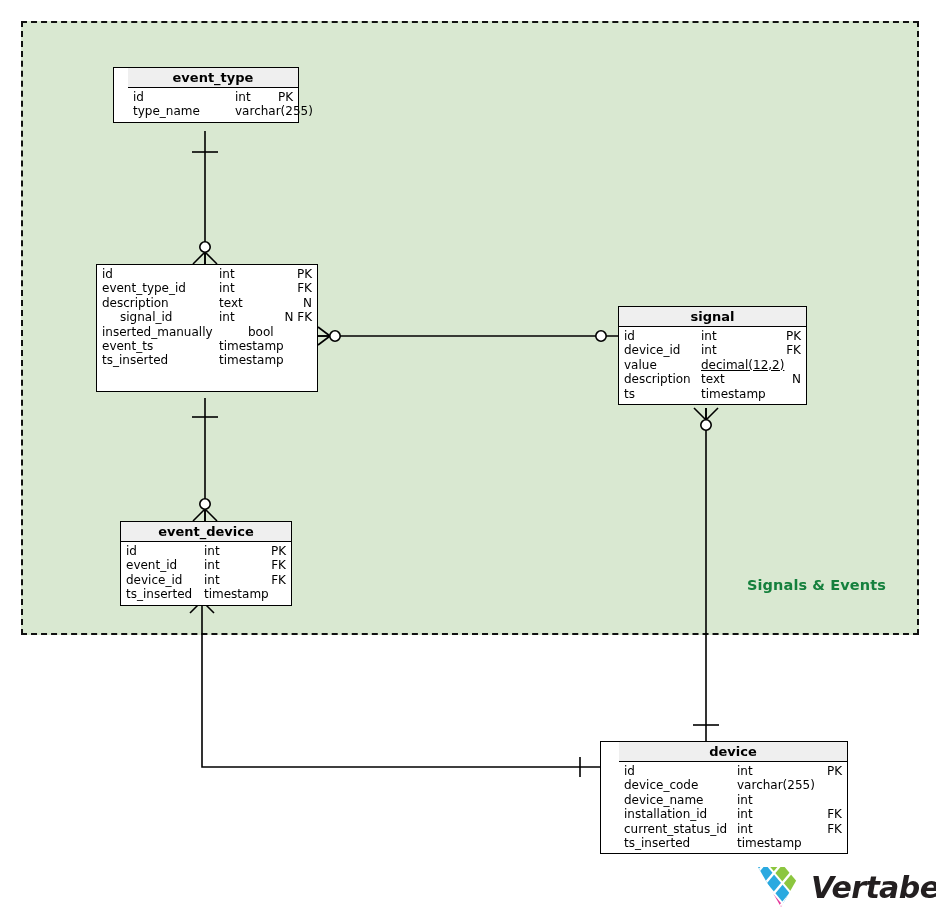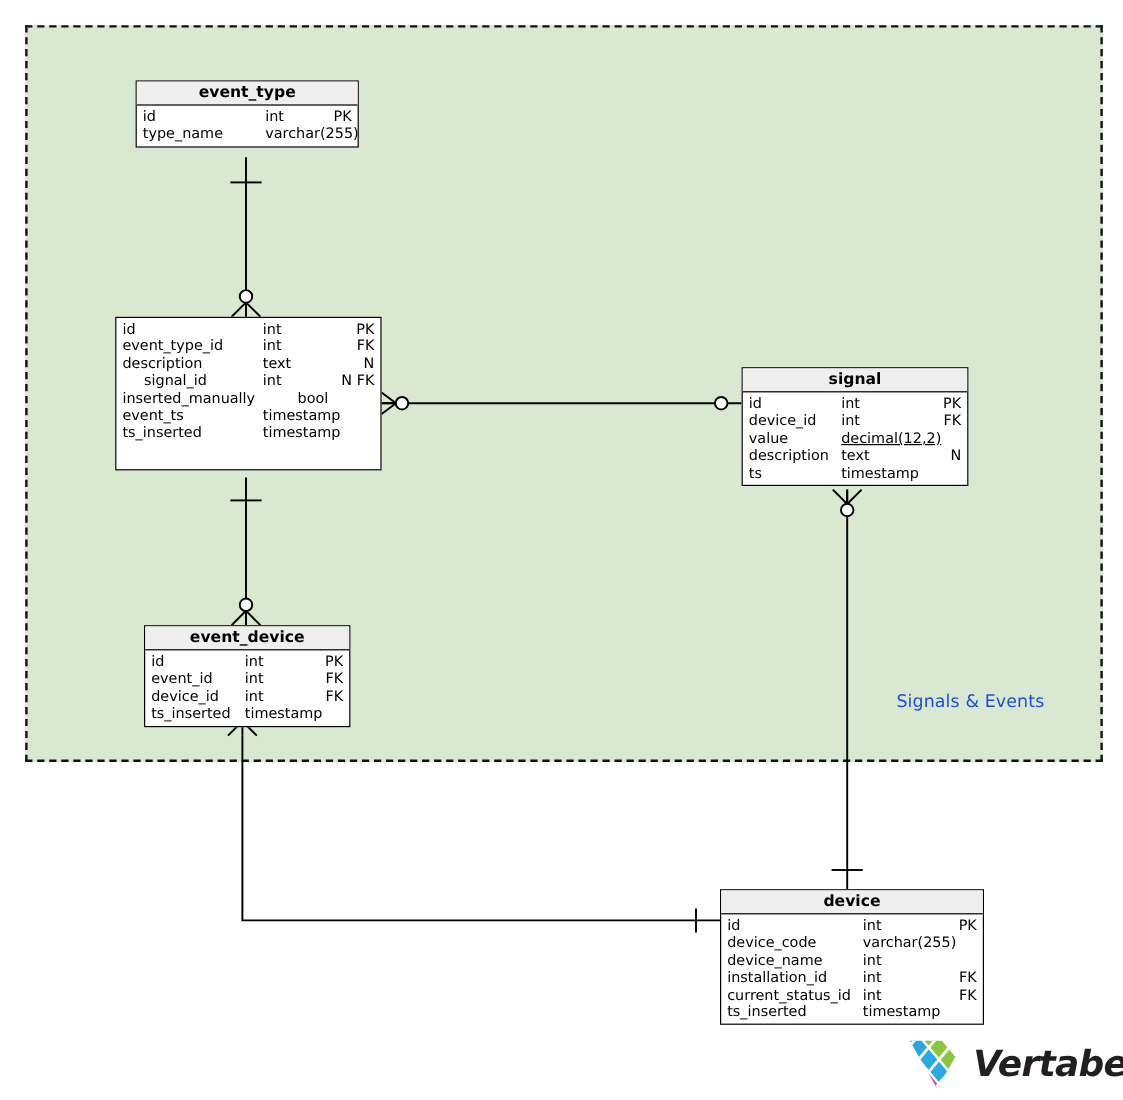--- a/index.html
+++ b/index.html
@@ -29,22 +29,22 @@
   }
   .subject-area {
     position: absolute;
     box-sizing: border-box;
     background: #d9e8d1;
     border: 2px dashed #111111;
   }
   .subject-label {
     position: absolute;
     font-size: 14.5px;
-    font-weight: normal;
-    color: #1d4ed8;
+    font-weight: bold;
+    color: #15803d;
     white-space: nowrap;
     letter-spacing: 0.1px;
   }
   .table-box {
     position: absolute;
     box-sizing: border-box;
     background: #ffffff;
     border: 1.6px solid #000000;
     z-index: 5;
   }
@@ -159,21 +159,21 @@
         <line x1="202" y1="601" x2="190" y2="613"></line>
         <line x1="202" y1="601" x2="202" y2="613"></line>
         <line x1="202" y1="601" x2="214" y2="613"></line>
         <circle cx="202" cy="596" r="5.2" fill="#ffffff" stroke="#000000" stroke-width="1.6"></circle>
       </g>
 
     </g>
   </svg>
 
   <div id="tables-host">
-      <div class="table-box" style="left: 113px; top: 67px; width: 186px; height: 55.8px;">
+      <div class="table-box" style="left: 113px; top: 67px; width: 186px; height: 55.8px; padding-left: 14px;">
         <div class="table-header">event_type</div>
         <div class="table-body">
           <div class="col-row">
             <span class="c-name" style="left: 5px;">id</span>
             <span class="c-type" style="left: 107px;">int</span>
             <span class="c-key" style="right: 5px;">PK</span>
           </div>
           <div class="col-row">
             <span class="c-name" style="left: 5px;">type_name</span>
             <span class="c-type" style="left: 107px;">varchar(255)</span>
@@ -268,21 +268,21 @@
             <span class="c-type" style="left: 83px;">int</span>
             <span class="c-key" style="right: 5px;">FK</span>
           </div>
           <div class="col-row">
             <span class="c-name" style="left: 5px;">ts_inserted</span>
             <span class="c-type" style="left: 83px;">timestamp</span>
             <span class="c-key" style="right: 5px;"></span>
           </div>
         </div>
       </div>
-      <div class="table-box" style="left: 600px; top: 741px; width: 220px; height: 113.4px;">
+      <div class="table-box" style="left: 600px; top: 741px; width: 248px; height: 113.4px; padding-left: 18px;">
         <div class="table-header">device</div>
         <div class="table-body">
           <div class="col-row">
             <span class="c-name" style="left: 5px;">id</span>
             <span class="c-type" style="left: 118px;">int</span>
             <span class="c-key" style="right: 5px;">PK</span>
           </div>
           <div class="col-row">
             <span class="c-name" style="left: 5px;">device_code</span>
             <span class="c-type" style="left: 118px;">varchar(255)</span>

